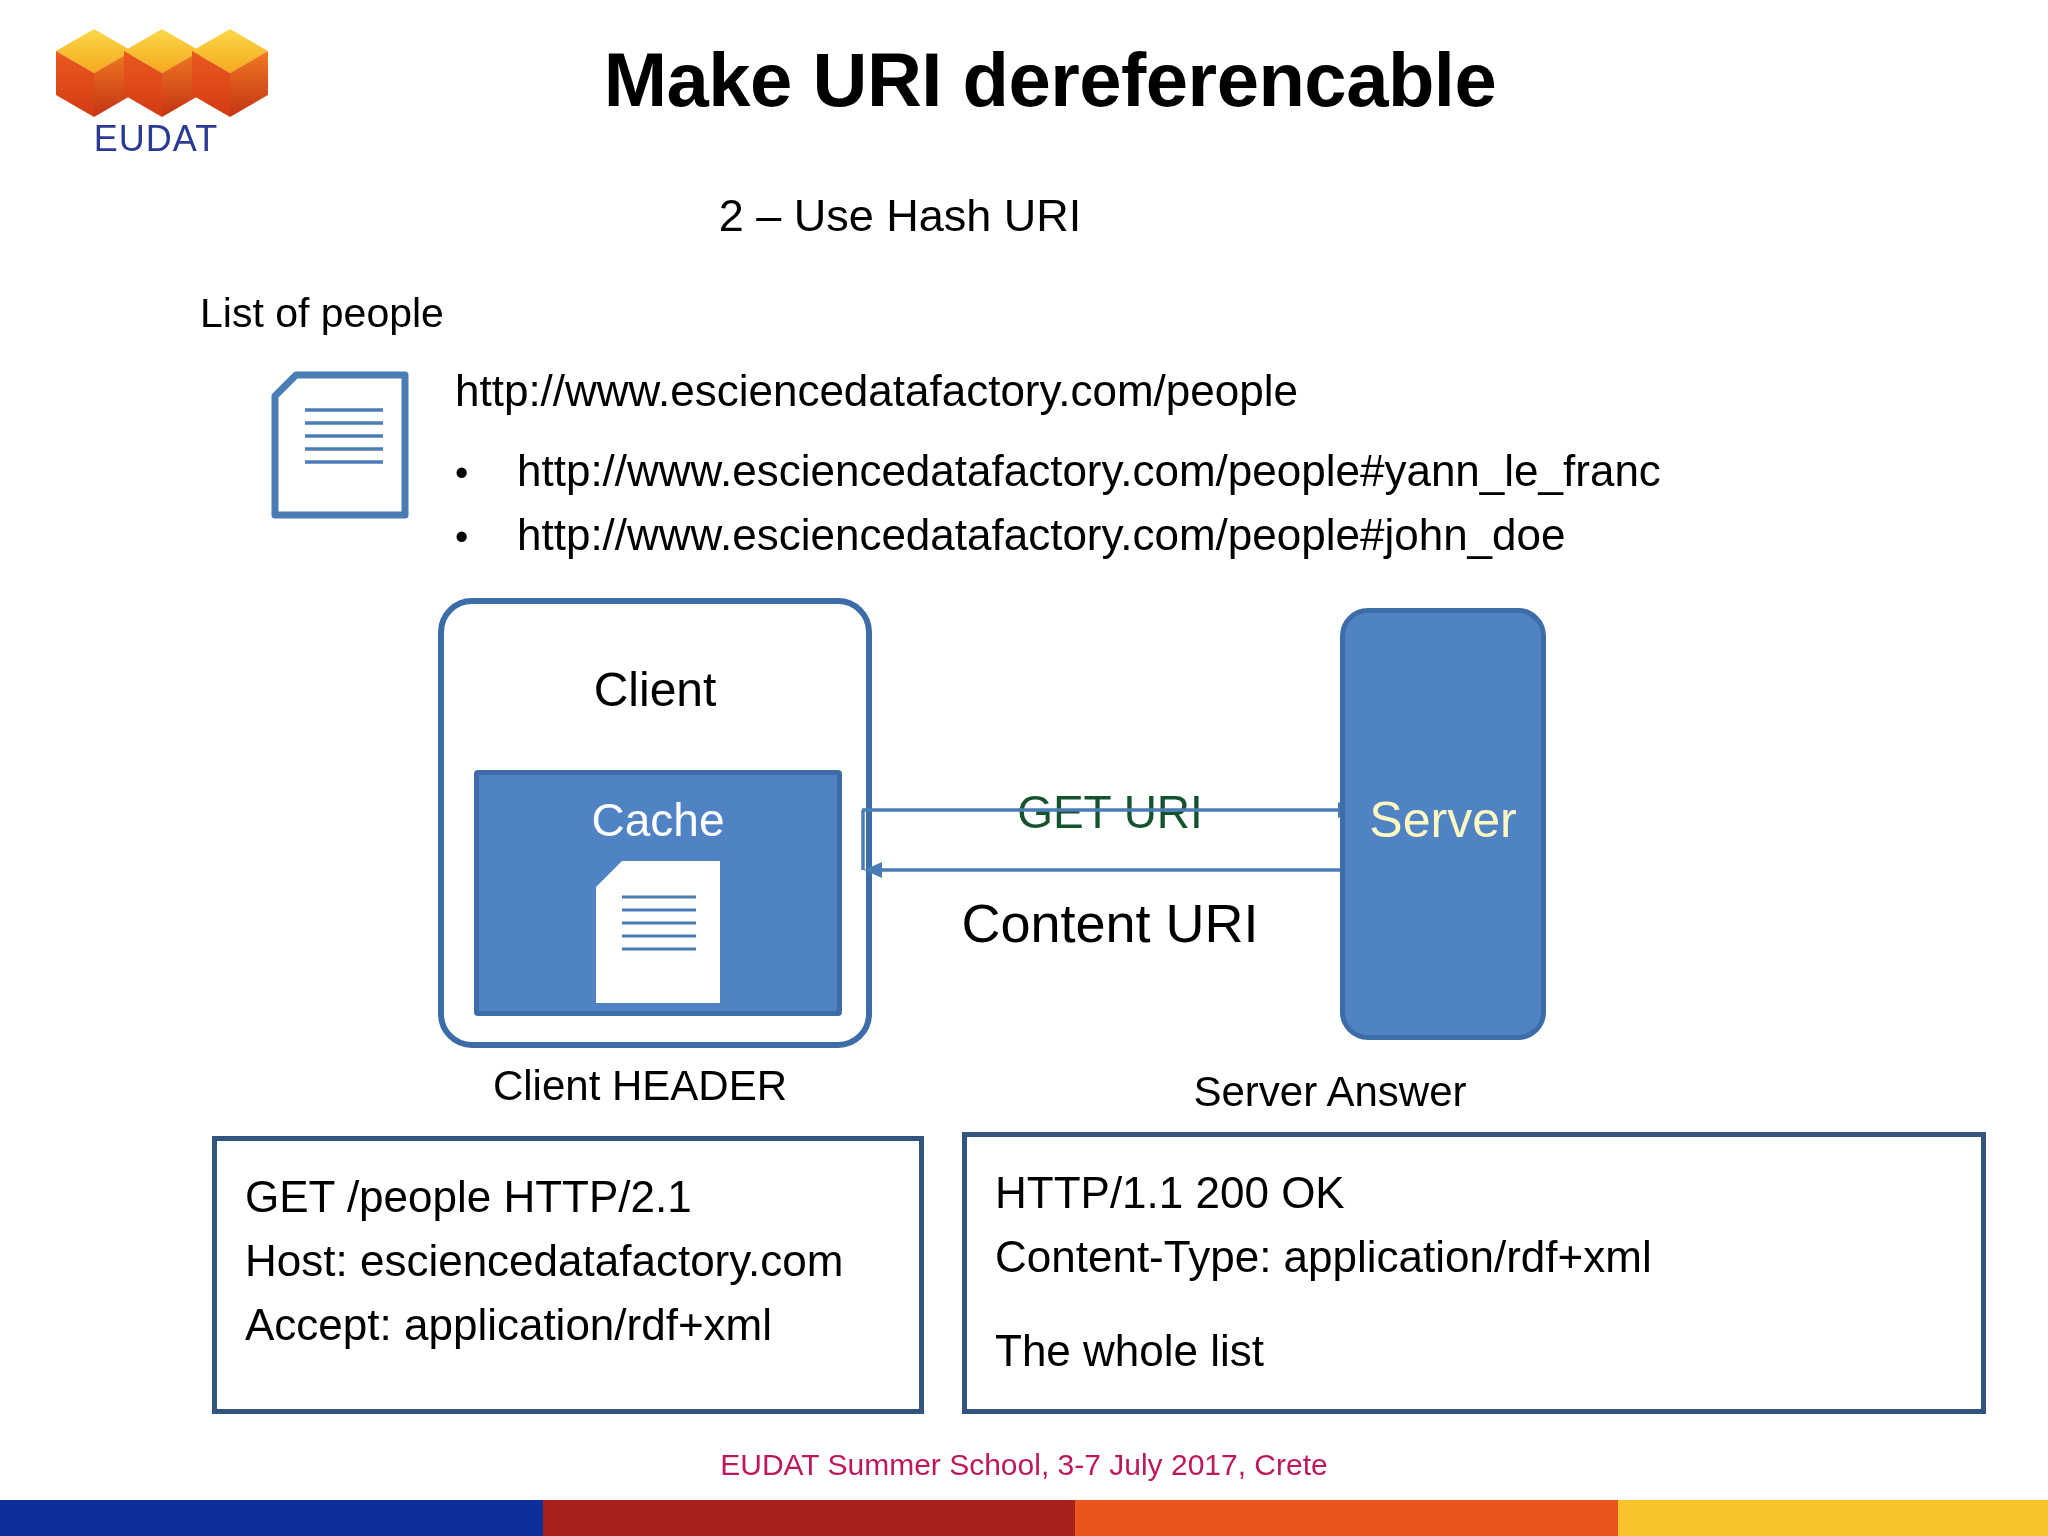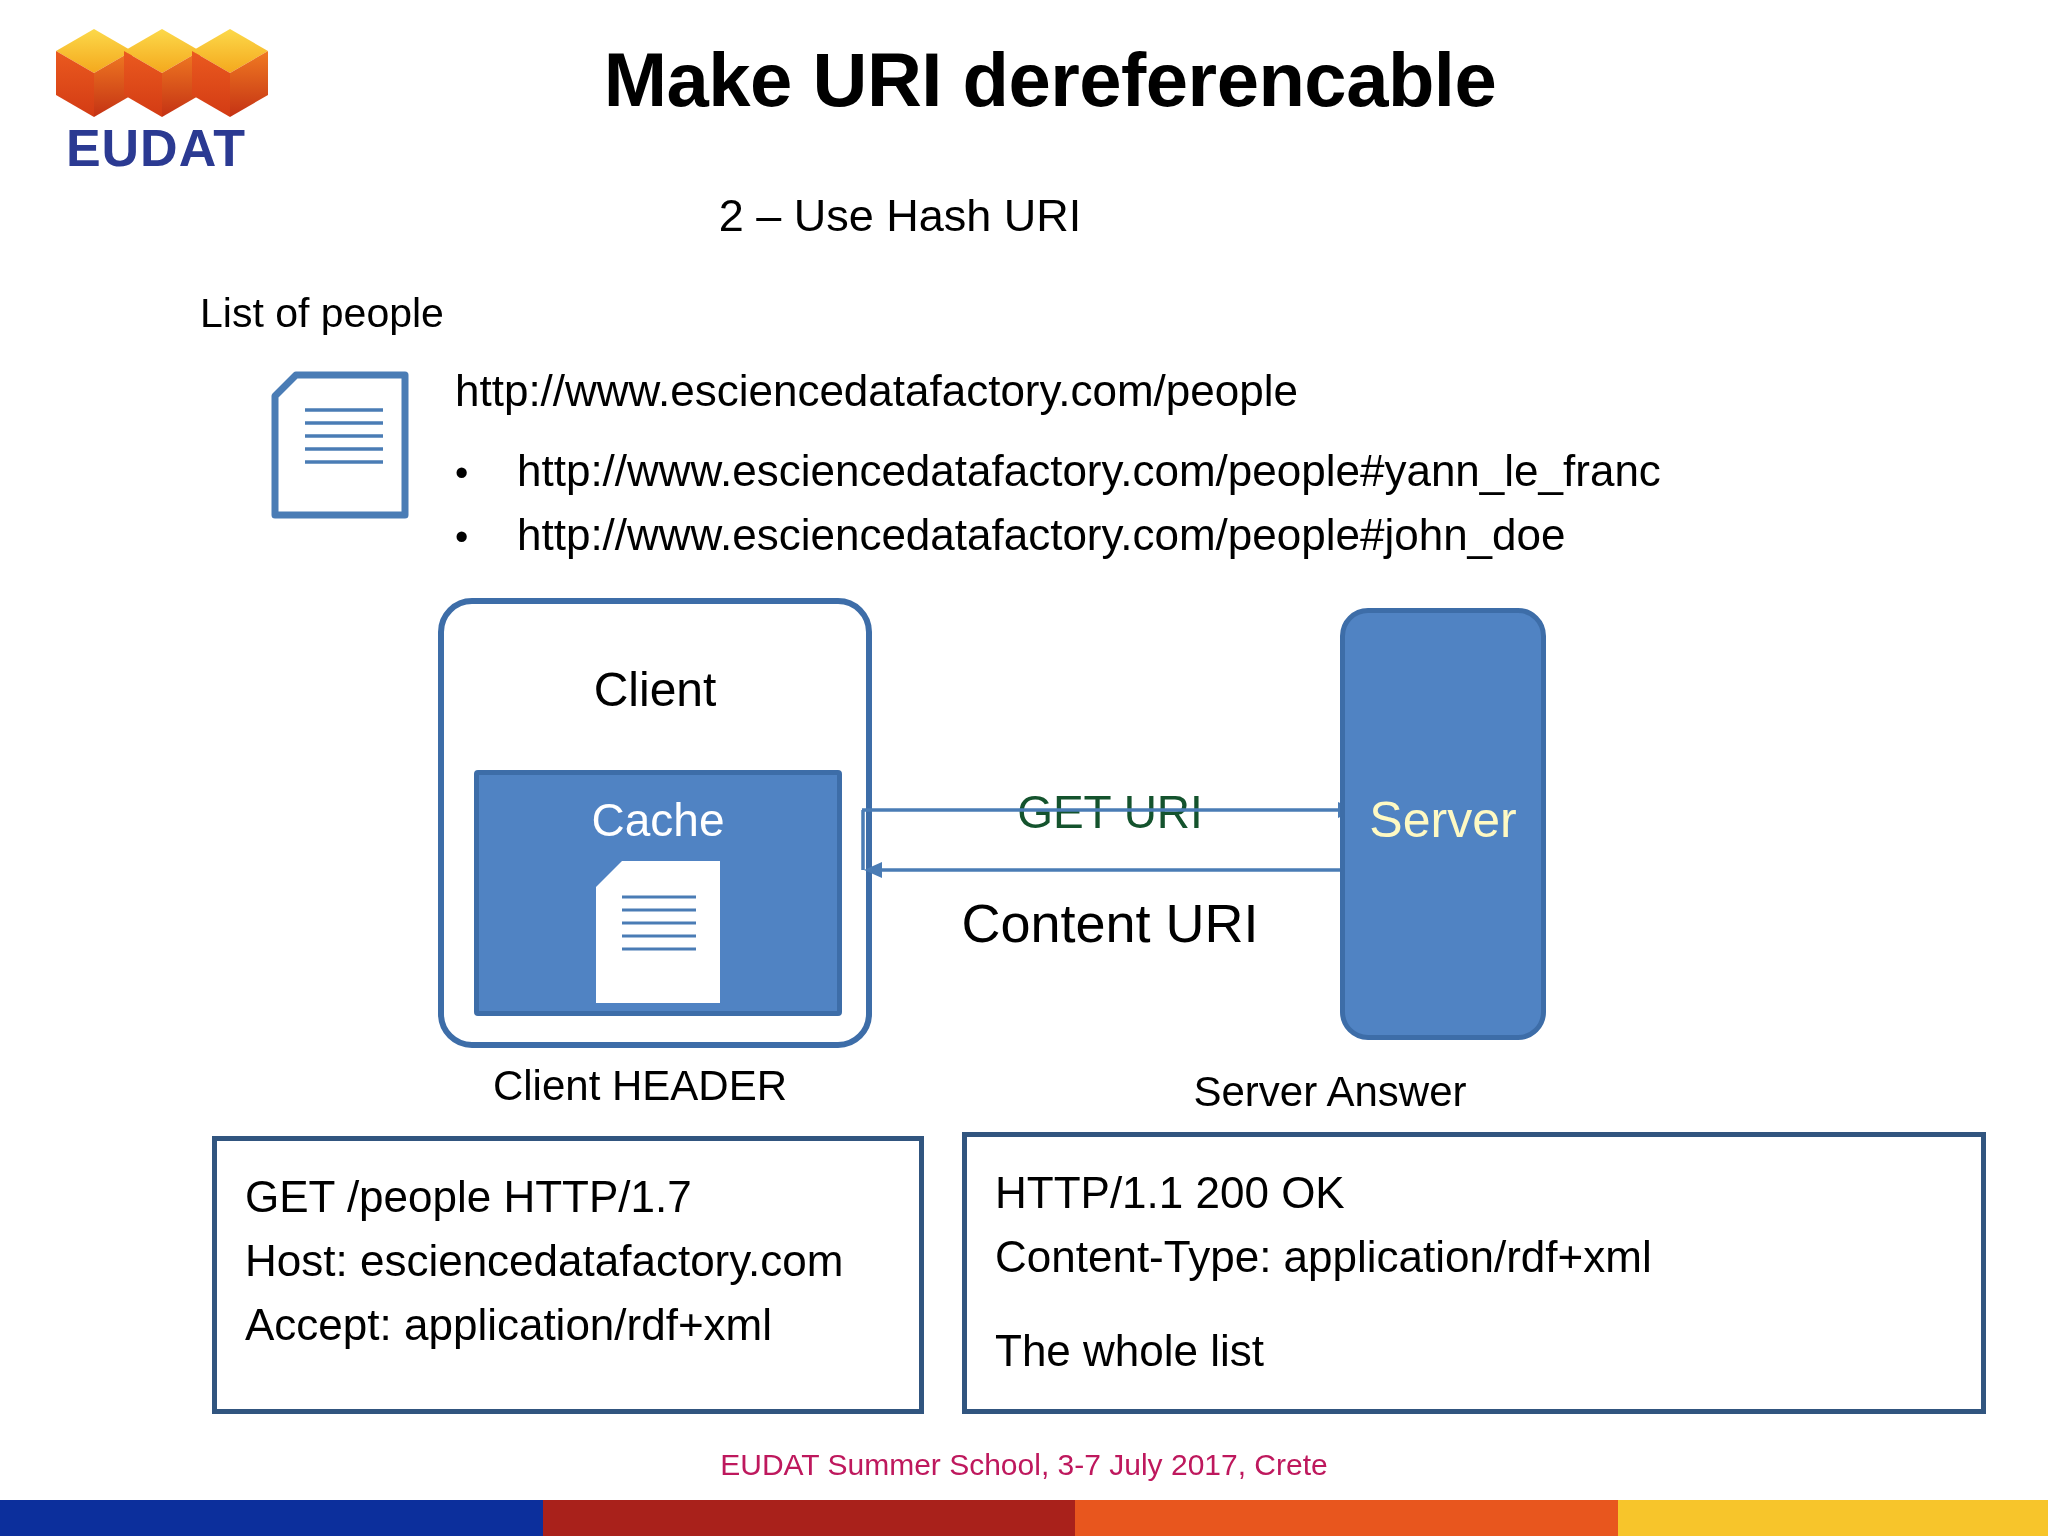--- a/index.html
+++ b/index.html
@@ -37,22 +37,22 @@
     width: 236px;
     height: 104px;
   }
   .logo-word {
     position: absolute;
     left: 0;
     top: 100px;
     width: 236px;
     text-align: center;
     font-family: "Liberation Sans", sans-serif;
-    font-weight: bold;
-    font-size: 52px;
+    font-weight: normal;
+    font-size: 36px;
     letter-spacing: 1px;
     color: #2b3a92;
   }
 
   
   .title {
     position: absolute;
     left: 300px;
     top: 36px;
     width: 1500px;
@@ -410,21 +410,21 @@
 
   <div class="server-box">
     <div class="server-label">Server</div>
   </div>
 
   <div class="client-header-label">Client HEADER</div>
   <div class="server-answer-label">Server Answer</div>
 
   <div class="header-box client-header-box">
     <div class="header-lines">
-      <div class="header-line">GET /people HTTP/1.7</div>
+      <div class="header-line">GET /people HTTP/2.1</div>
       <div class="header-line">Host: esciencedatafactory.com</div>
       <div class="header-line">Accept: application/rdf+xml</div>
     </div>
   </div>
 
   <div class="header-box server-answer-box">
     <div class="header-lines">
       <div class="header-line">HTTP/1.1 200 OK</div>
       <div class="header-line">Content-Type: application/rdf+xml</div>
       <div class="header-line blank"></div>

